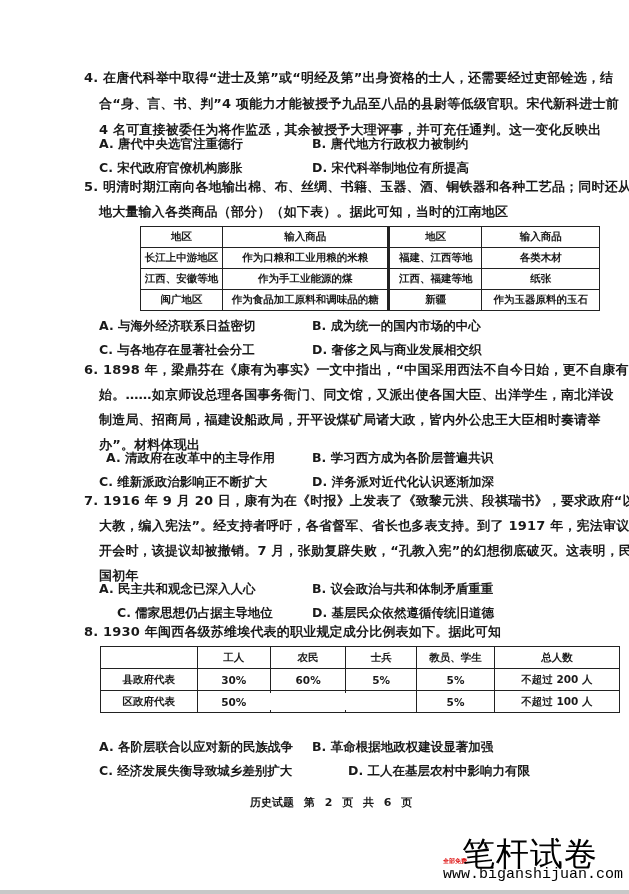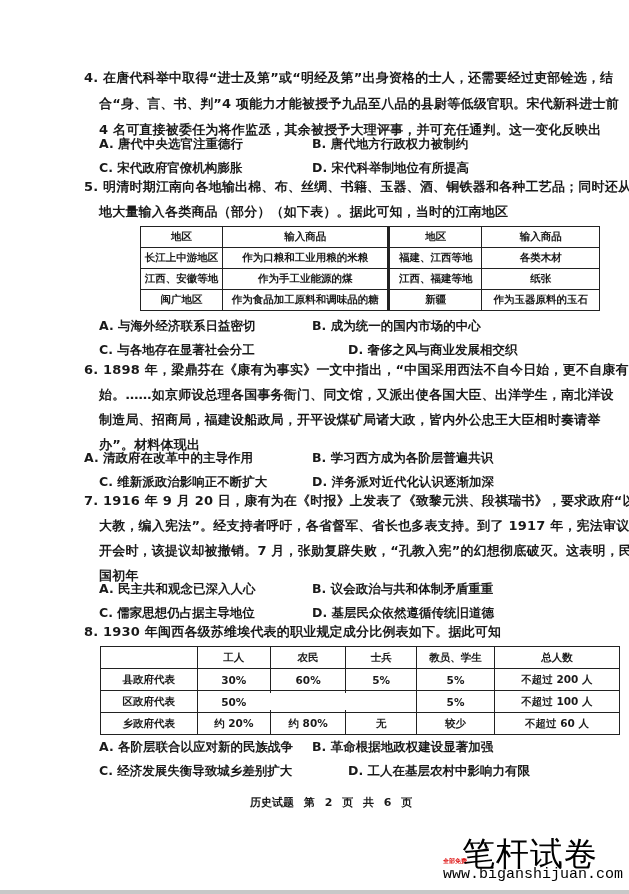--- a/index.html
+++ b/index.html
@@ -71,42 +71,42 @@
         <td>作为食品加工原料和调味品的糖</td>
         <td class="thick">新疆</td>
         <td>作为玉器原料的玉石</td>
       </tr>
     </tbody>
       </table>
 
     <div class="opt" style="left:99px;top:318px;">A. 与海外经济联系日益密切</div>
     <div class="opt" style="left:312px;top:318px;">B. 成为统一的国内市场的中心</div>
     <div class="opt" style="left:99px;top:342px;">C. 与各地存在显著社会分工</div>
-    <div class="opt" style="left:312px;top:342px;margin-left:36px;">D. 奢侈之风与商业发展相交织</div>
+    <div class="opt" style="left:312px;top:342px;">D. 奢侈之风与商业发展相交织</div>
   </div>
 
   <div>
     <div class="line" style="left:84px;top:362px;">6. 1898 年，梁鼎芬在《康有为事实》一文中指出，“中国采用西法不自今日始，更不自康有为</div>
     <div class="line" style="left:99px;top:387px;">始。……如京师设总理各国事务衙门、同文馆，又派出使各国大臣、出洋学生，南北洋设</div>
     <div class="line" style="left:99px;top:412px;">制造局、招商局，福建设船政局，开平设煤矿局诸大政，皆内外公忠王大臣相时奏请举</div>
     <div class="line" style="left:99px;top:437px;">办”。材料体现出</div>
-    <div class="opt" style="left:84px;top:450px;">A. 清政府在改革中的主导作用</div>
+    <div class="opt" style="left:106px;top:450px;">A. 清政府在改革中的主导作用</div>
     <div class="opt" style="left:312px;top:450px;">B. 学习西方成为各阶层普遍共识</div>
     <div class="opt" style="left:99px;top:474px;">C. 维新派政治影响正不断扩大</div>
     <div class="opt" style="left:312px;top:474px;">D. 洋务派对近代化认识逐渐加深</div>
   </div>
 
   <div>
     <div class="line" style="left:84px;top:493px;">7. 1916 年 9 月 20 日，康有为在《时报》上发表了《致黎元洪、段祺瑞书》，要求政府“以孔子为</div>
     <div class="line" style="left:99px;top:518px;">大教，编入宪法”。经支持者呼吁，各省督军、省长也多表支持。到了 1917 年，宪法审议</div>
     <div class="line" style="left:99px;top:543px;">开会时，该提议却被撤销。7 月，张勋复辟失败，“孔教入宪”的幻想彻底破灭。这表明，民</div>
     <div class="line" style="left:99px;top:568px;">国初年</div>
     <div class="opt" style="left:99px;top:581px;">A. 民主共和观念已深入人心</div>
     <div class="opt" style="left:312px;top:581px;">B. 议会政治与共和体制矛盾重重</div>
-    <div class="opt" style="left:99px;top:605px;text-align:center;">C. 儒家思想仍占据主导地位</div>
+    <div class="opt" style="left:117px;top:605px;text-align:center;">C. 儒家思想仍占据主导地位</div>
     <div class="opt" style="left:312px;top:605px;">D. 基层民众依然遵循传统旧道德</div>
   </div>
 
   <div>
     <div class="line" style="left:84px;top:624px;">8. 1930 年闽西各级苏维埃代表的职业规定成分比例表如下。据此可知</div>
 
     <table style="left:100px;top:646px;width:520px;">
       <colgroup>
           <col style="width:82px">
           <col style="width:62px">
@@ -133,28 +133,20 @@
         <td>不超过 200 人</td>
       </tr>
       <tr>
         <td style="height:21px">区政府代表</td>
         <td>50%</td>
         <td></td>
         <td></td>
         <td>5%</td>
         <td>不超过 100 人</td>
       </tr>
-      <tr>
-        <td style="height:21px">乡政府代表</td>
-        <td>约 20%</td>
-        <td>约 80%</td>
-        <td>无</td>
-        <td>较少</td>
-        <td>不超过 60 人</td>
-      </tr>
     </tbody>
       </table>
 
     <div class="mask" style="left:252px;top:693px;width:132px;height:17px;"></div>
 
     <div class="opt" style="left:99px;top:739px;text-align:center;">A. 各阶层联合以应对新的民族战争</div>
     <div class="opt" style="left:312px;top:739px;">B. 革命根据地政权建设显著加强</div>
     <div class="opt" style="left:99px;top:763px;">C. 经济发展失衡导致城乡差别扩大</div>
     <div class="opt" style="left:312px;top:763px;margin-left:36px;">D. 工人在基层农村中影响力有限</div>
   </div>

